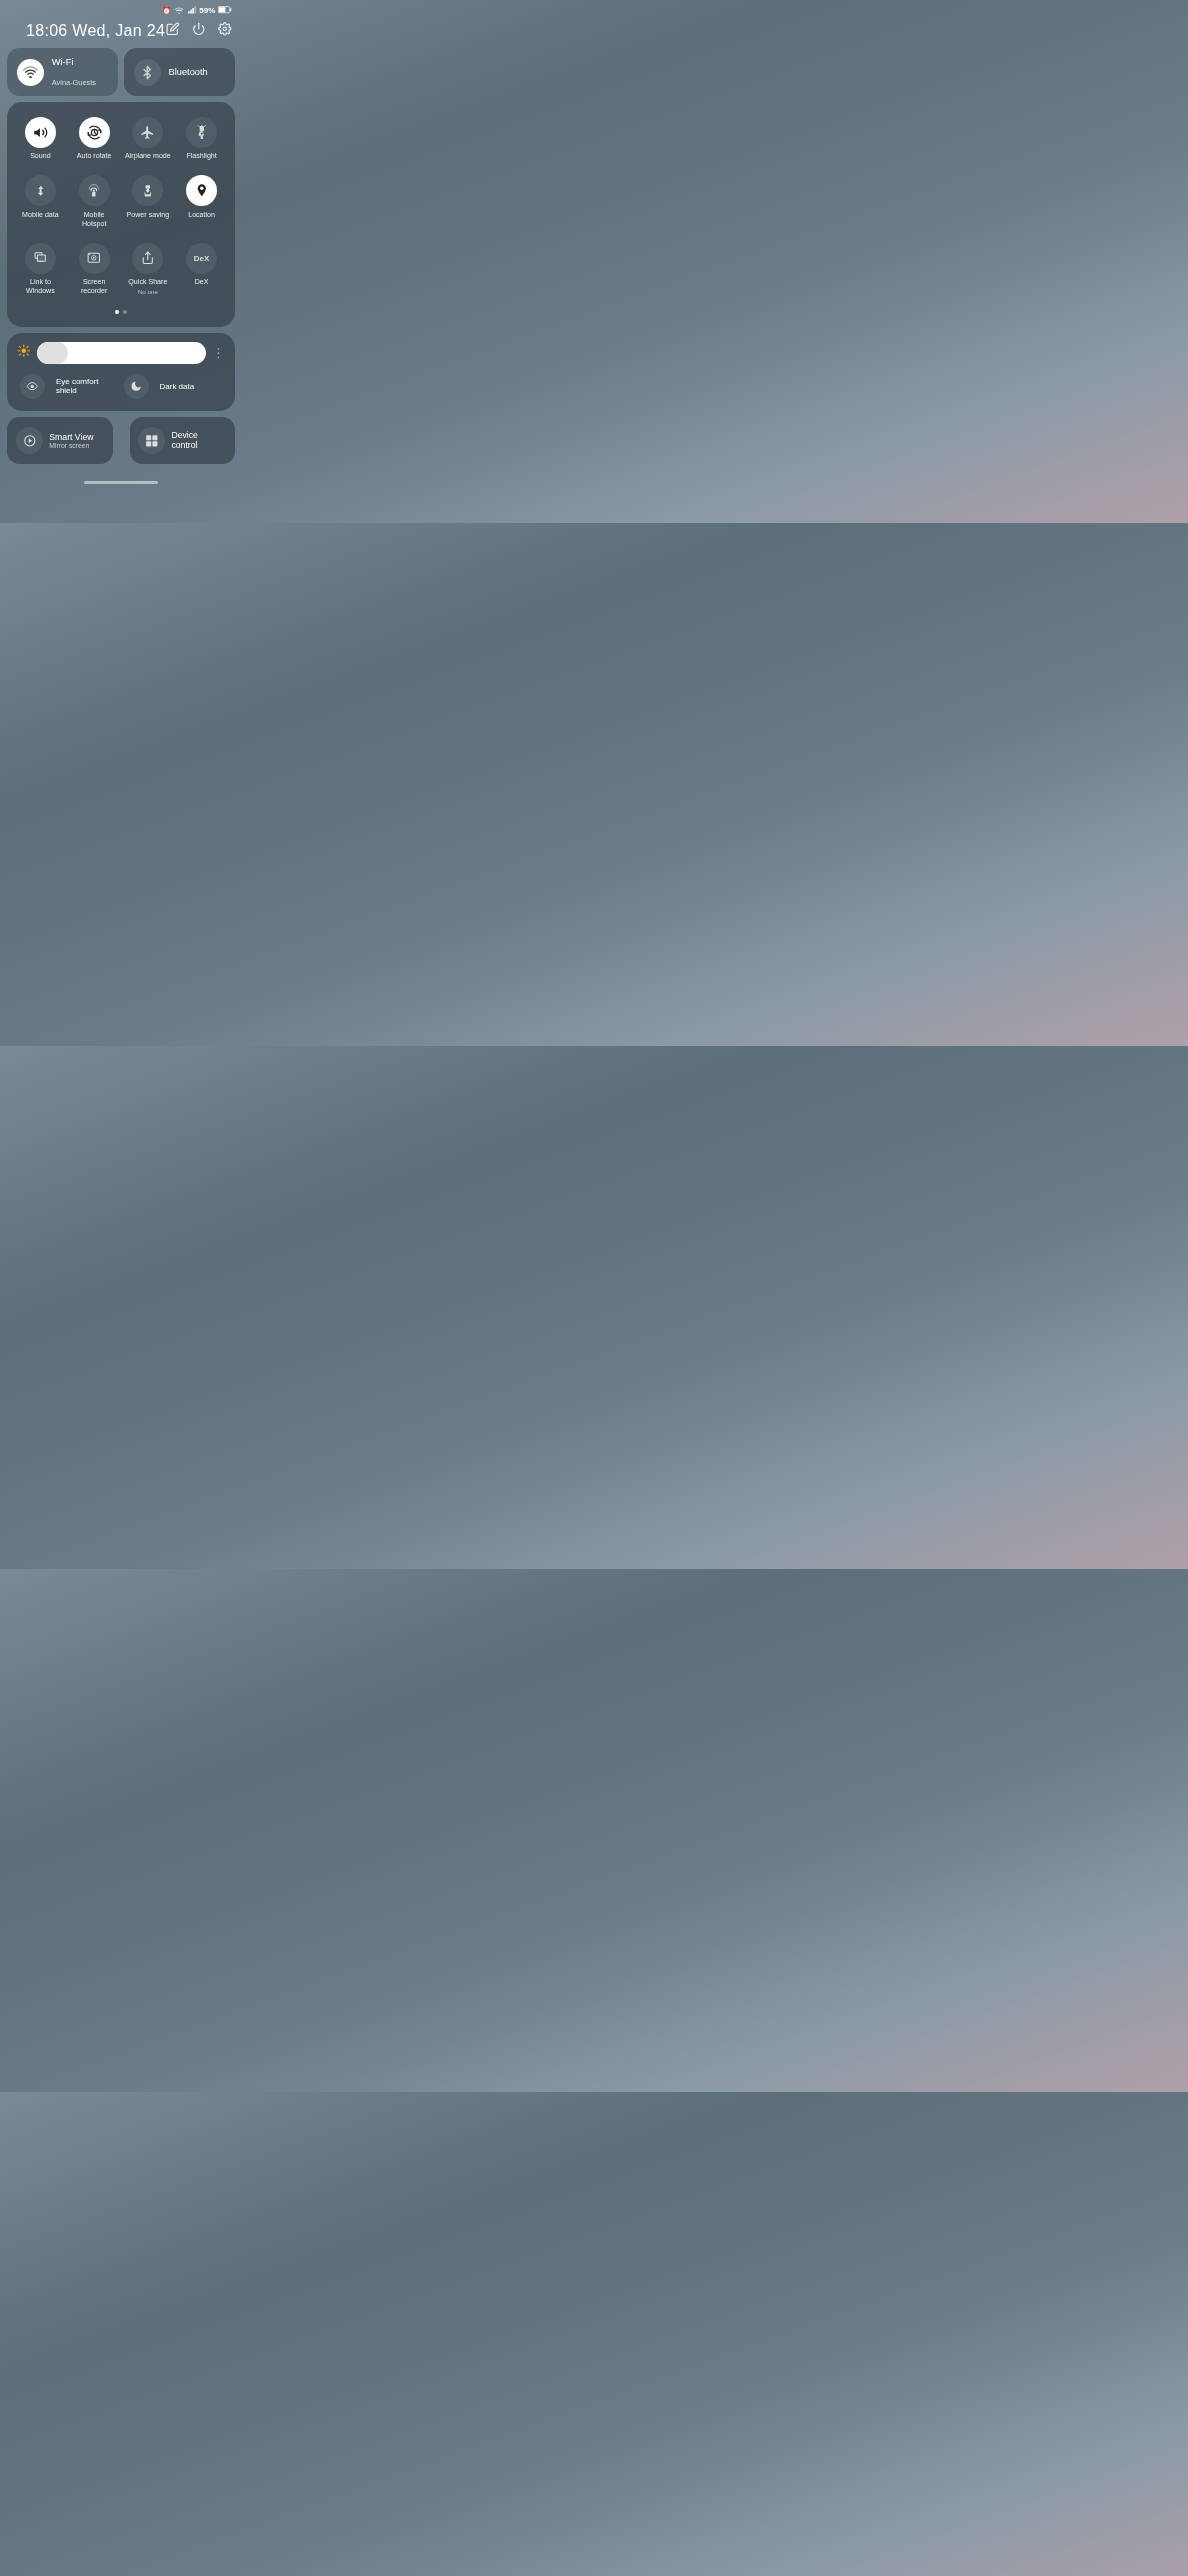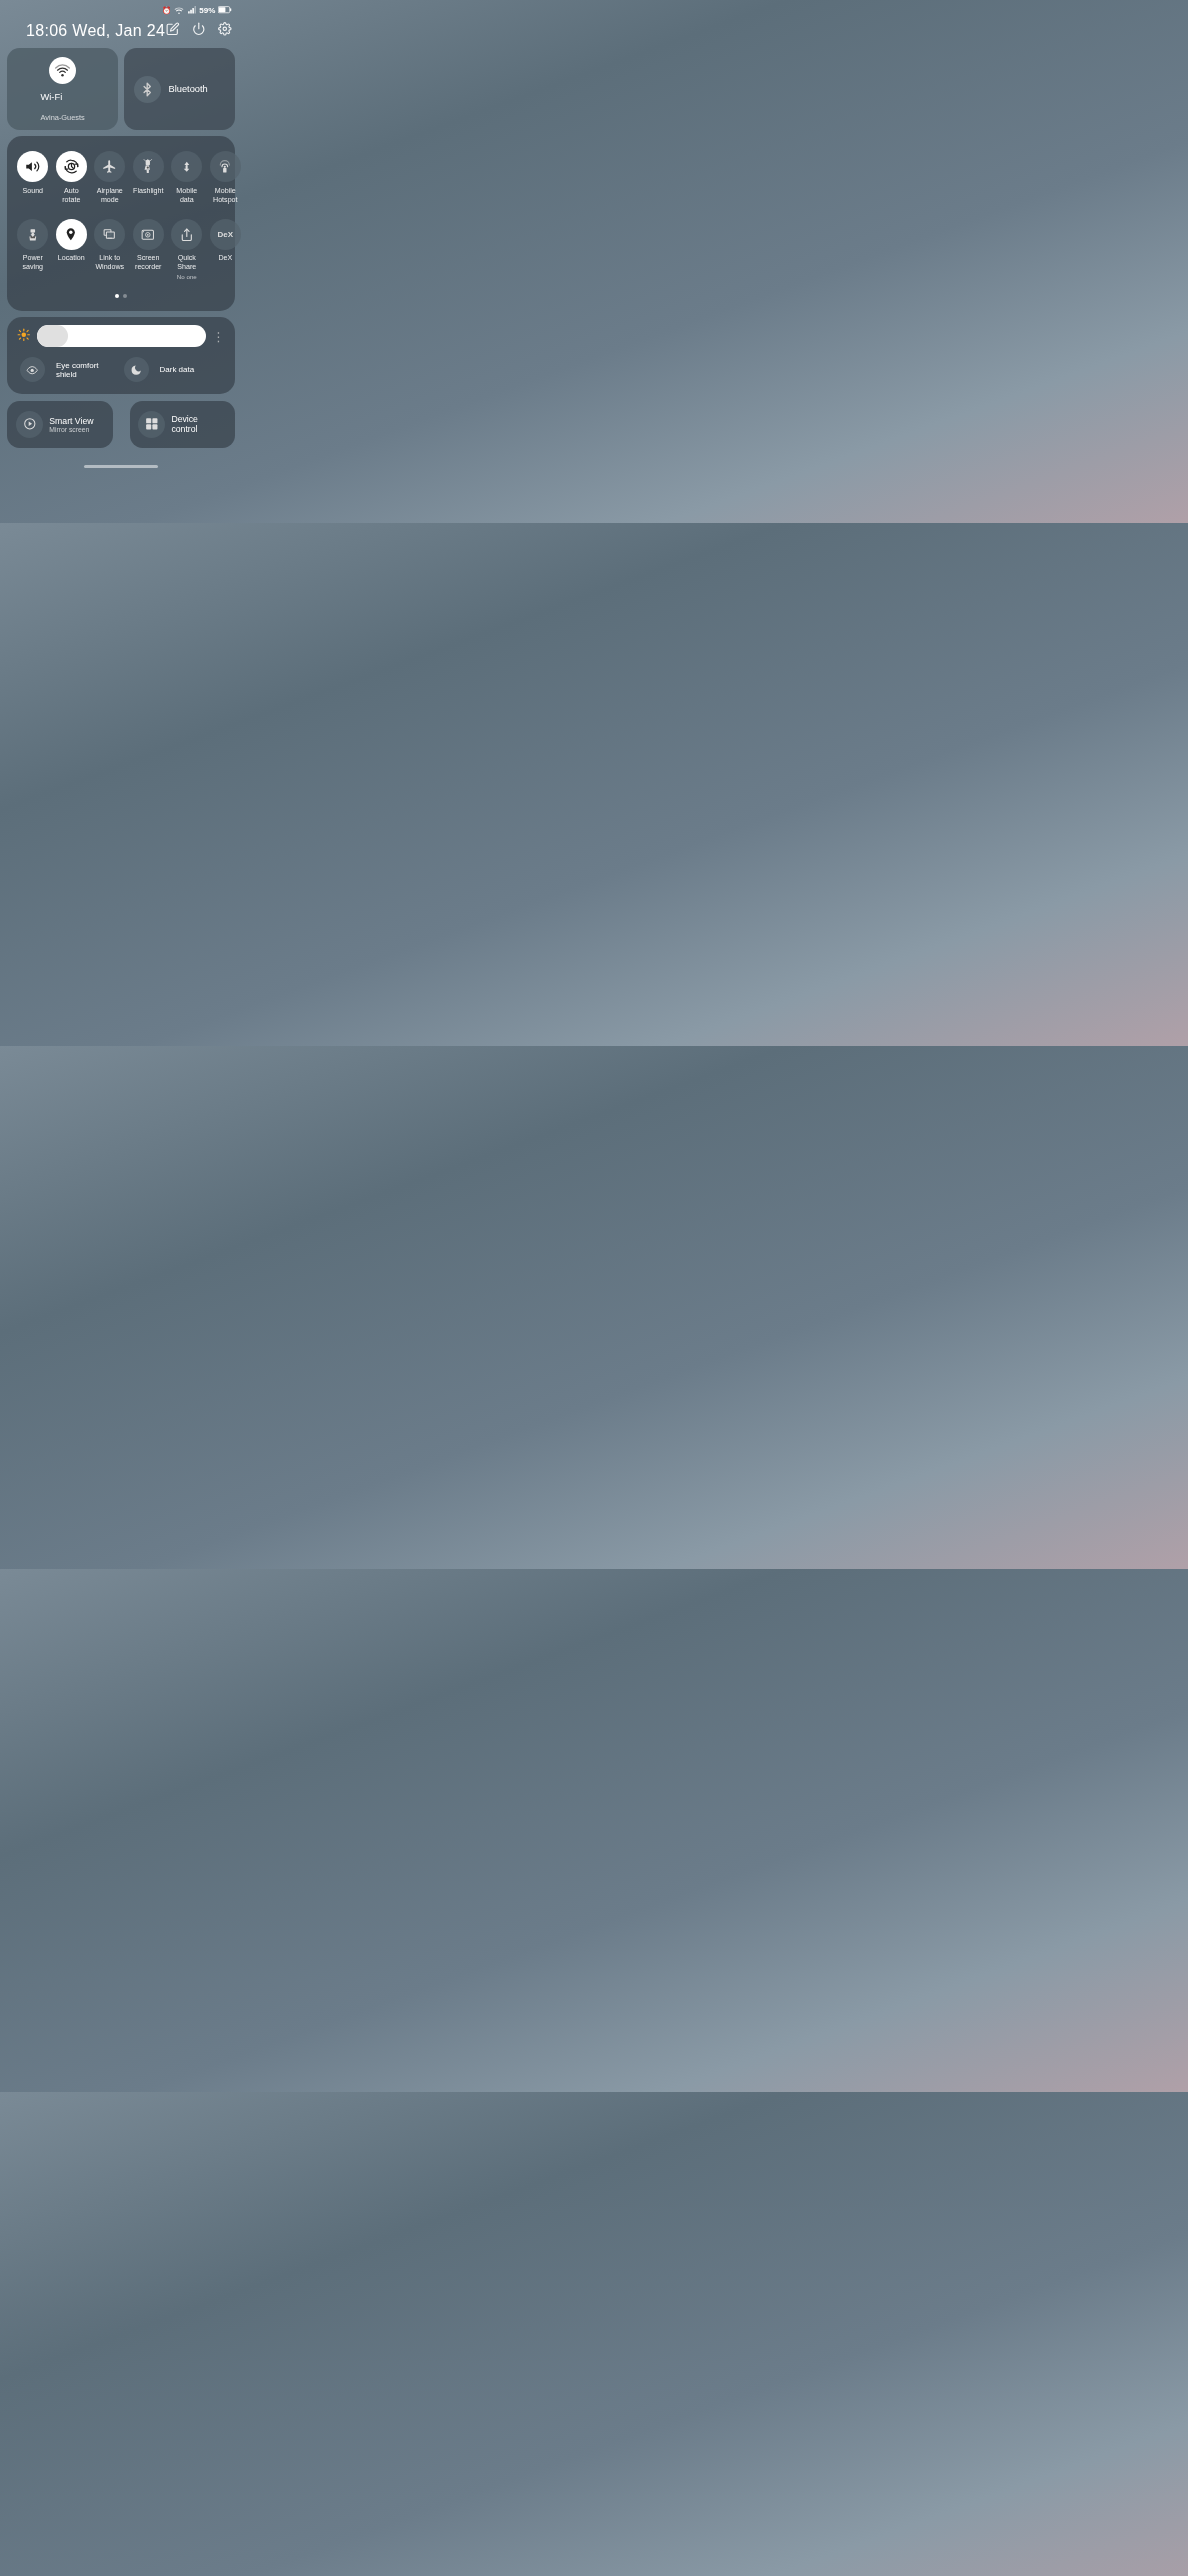--- a/index.html
+++ b/index.html
@@ -64,21 +64,20 @@
       background: rgba(60,70,80,0.7);
       border-radius: 12.4px;
       display: flex;
       align-items: center;
       gap: 7.4px;
       padding: 8.7px 10px;
       cursor: pointer;
     }
     .toggle-tile.active {
       background: rgba(80,95,105,0.85);
-      flex-direction: column;
     }
     .toggle-icon-circle {
       width: 27px;
       height: 27px;
       border-radius: 50%;
       display: flex;
       align-items: center;
       justify-content: center;
       font-size: 12.4px;
       flex-shrink: 0;
@@ -107,21 +106,21 @@
 
     
     .qs-panel {
       margin: 0 7.4px 6.2px;
       background: rgba(55,65,75,0.72);
       border-radius: 15px;
       padding: 10px 7.4px 12.4px;
     }
     .qs-grid {
       display: grid;
-      grid-template-columns: repeat(6, 1fr);
+      grid-template-columns: repeat(4, 1fr);
       gap: 3.7px 2.5px;
     }
     .qs-item {
       display: flex;
       flex-direction: column;
       align-items: center;
       padding: 5px 2.5px;
       cursor: pointer;
       border-radius: 8.7px;
     }

